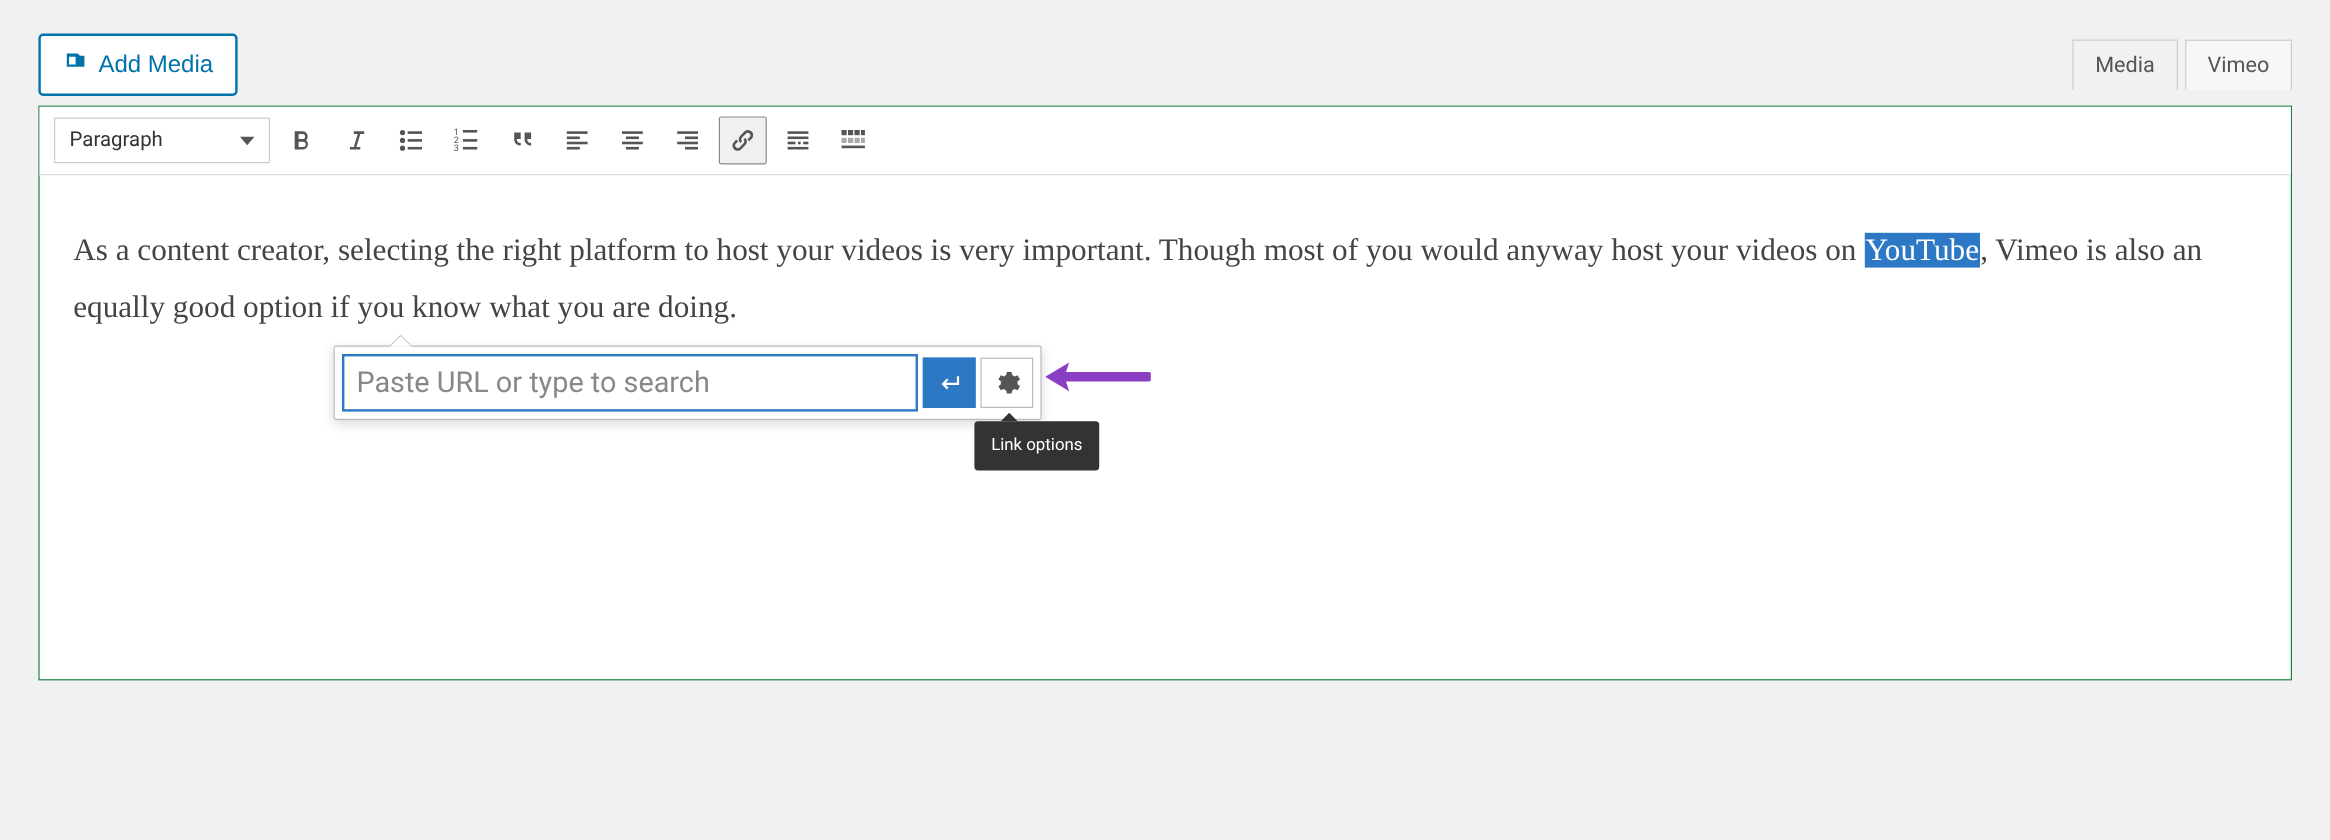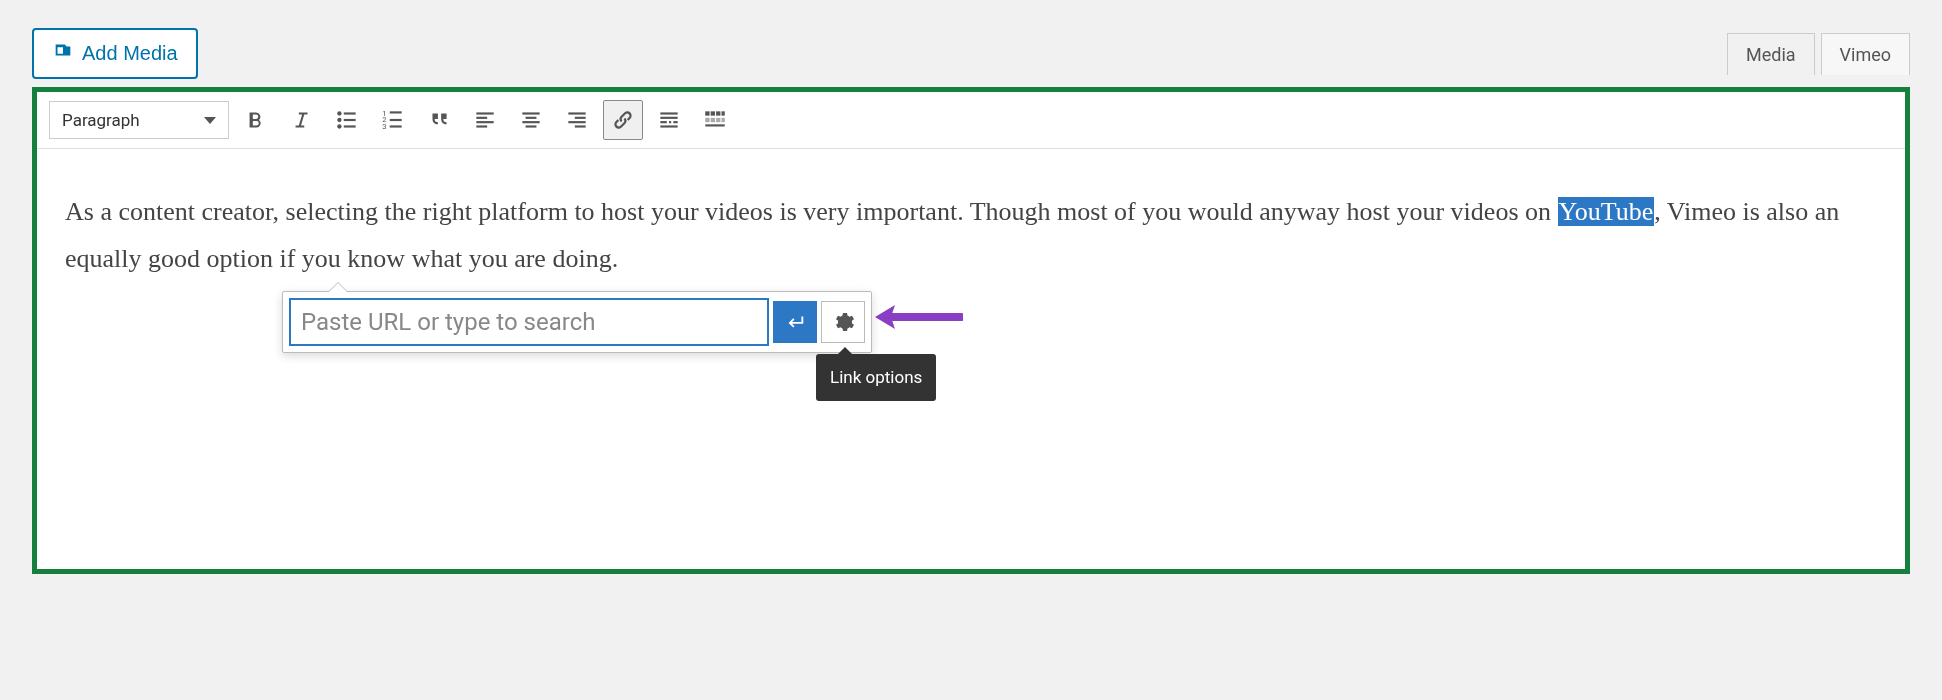--- a/index.html
+++ b/index.html
@@ -37,21 +37,21 @@
     border: 1px solid #ccc;
     background: #f7f7f7;
     padding: 10px 18px;
     font-size: 18px;
     color: #555;
     cursor: pointer;
     border-bottom: none;
   }
   .tab.active { background: #f1f1f1; color: #555; }
   .editor-box {
-    border: 5px solid #15803d;
+    border: 1px solid #15803d;
     background: #fff;
   }
   .toolbar {
     display: flex;
     align-items: center;
     gap: 6px;
     padding: 8px 12px;
     background: #fff;
     border-bottom: 1px solid #ddd;
   }
@@ -159,21 +159,21 @@
     cursor: pointer;
     position: relative;
   }
   .gear-btn svg { width: 24px; height: 24px; fill: #555; }
   .tooltip {
     position: absolute;
     top: 52px;
     left: -6px;
     background: #333;
     color: #fff;
-    font-size: 17px;
+    font-size: 14px;
     padding: 8px 14px;
     border-radius: 3px;
     white-space: nowrap;
     font-family: -apple-system, BlinkMacSystemFont, "Segoe UI", Roboto, Helvetica, Arial, sans-serif;
   }
   .tooltip::before {
     content: "";
     position: absolute;
     top: -7px;
     left: 22px;

